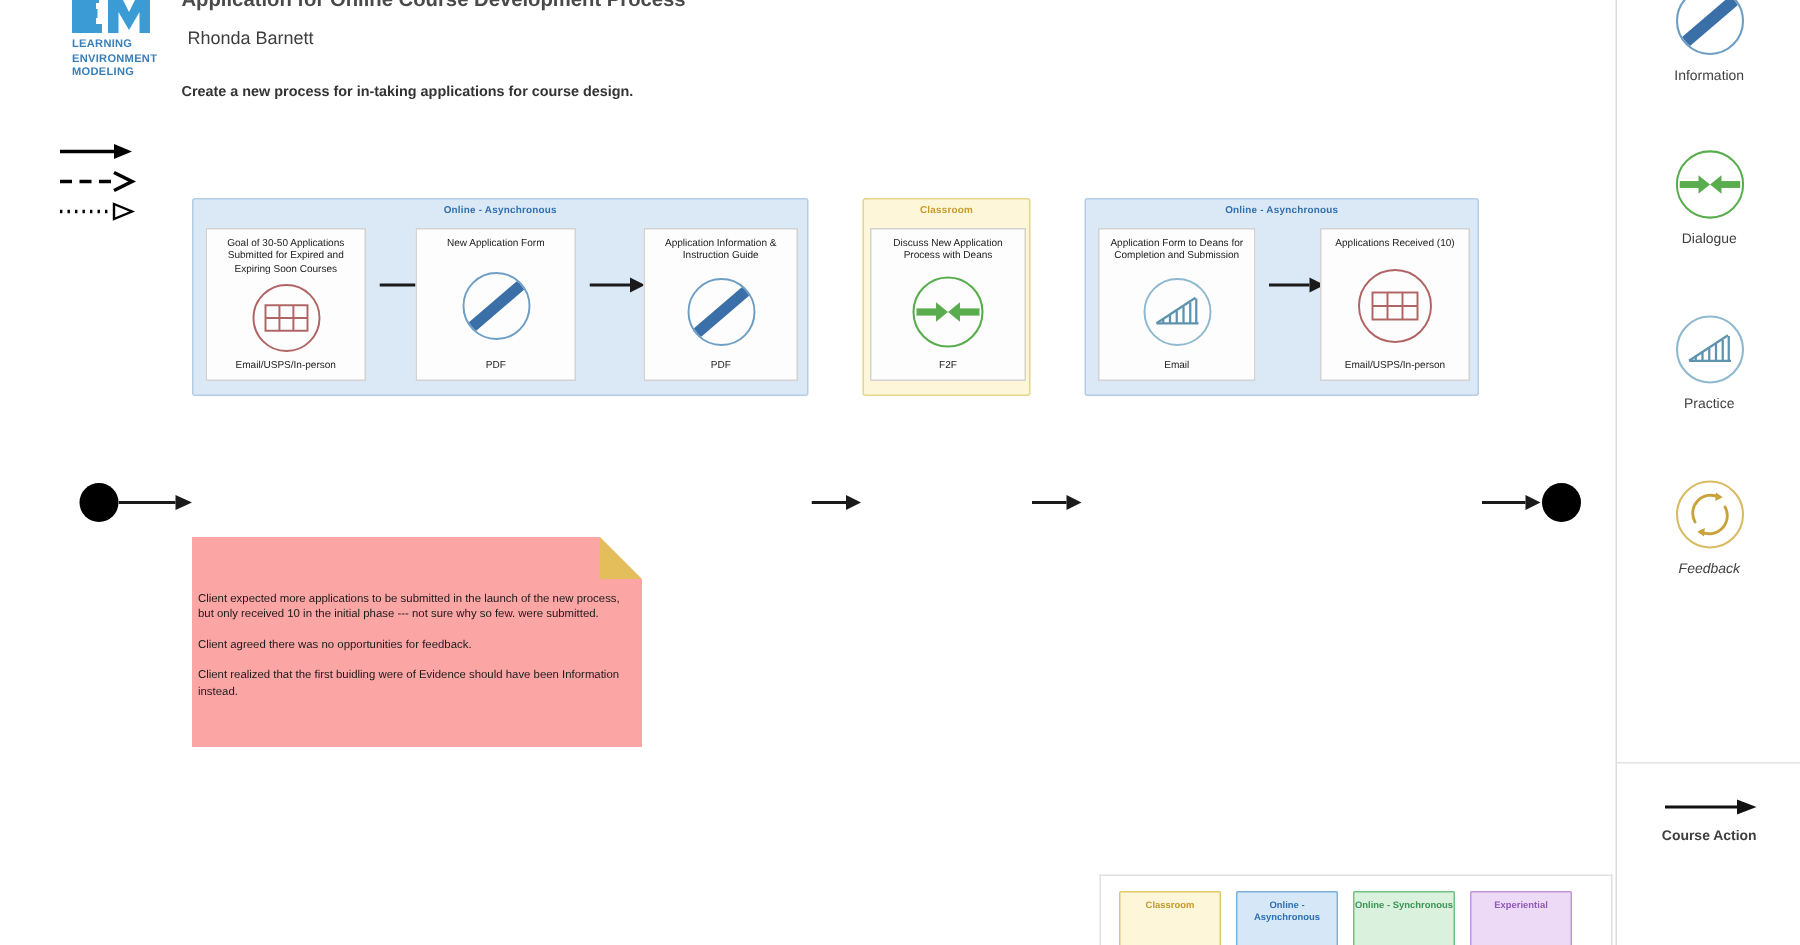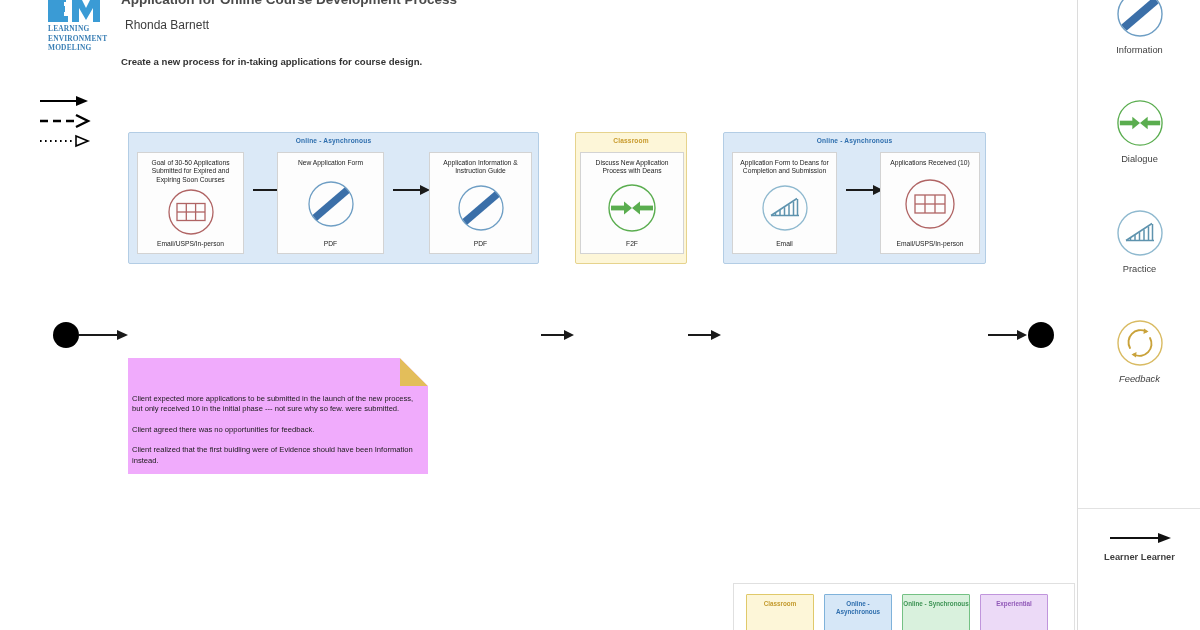--- a/index.html
+++ b/index.html
@@ -10,21 +10,21 @@
     overflow: hidden;
   }
   #canvas { position: relative; width: 1200px; height: 630px; background:#fff; }
 
   
   .logo-wrap { position:absolute; left:48px; top:-4px; width:68px; }
   .logo-mark { width:56px; height:26px; display:block; }
   .logo-lines { margin-top:2px; line-height:9.5px; }
   .logo-lines div {
     font-size:7.4px; font-weight:bold; letter-spacing:.2px;
-    color:#3a7fb5; font-family:Liberation Serif, serif;
+    color:#3a7fb5; font-family:Liberation Sans, sans-serif;
   }
   .doc-title {
     position:absolute; left:121px; top:-8px;
     font-size:13.5px; font-weight:bold; color:#4a4a4a; white-space:nowrap;
   }
   .doc-author {
     position:absolute; left:125px; top:18px;
     font-size:12px; color:#3d3d3d;
   }
   .doc-desc {
@@ -66,22 +66,22 @@
   .block-icon svg { display:block; }
   .block-mode {
     margin-bottom:6px; font-size:6.7px; color:#1c1c1c; text-align:center;
   }
 
   .conn { position:absolute; height:12px; }
   .conn svg { display:block; }
 
   
   .sticky {
-    position:absolute; left:128px; top:358px; width:300px; height:116px;
-    background:#f0abfc;
+    position:absolute; left:128px; top:358px; width:300px; height:140px;
+    background:#fca5a5;
     filter: drop-shadow(1px 1px 2px rgba(0,0,0,.25));
     clip-path: polygon(0 0, calc(100% - 28px) 0, 100% 28px, 100% 100%, 0 100%);
   }
   .sticky-fold {
     position:absolute; right:0; top:0; width:28px; height:28px;
     background:#e3be5a;
     clip-path: polygon(0 0, 100% 100%, 0 100%);
   }
   .sticky-body {
     position:absolute; left:0; top:36px; right:10px; padding:0 0 0 4px;
@@ -404,21 +404,21 @@
 
     <div class="sb-divider"></div>
 
     <div class="legend-arrow" style="top:528px;">
       <div class="ico">
         <svg width="64" height="14" viewBox="0 0 64 14">
           <line x1="2" y1="7" x2="50" y2="7" stroke="#111" stroke-width="1.9"></line>
           <polygon points="50,2 63,7 50,12" fill="#111"></polygon>
         </svg>
       </div>
-      <div class="lbl">Learner Learner</div>
+      <div class="lbl">Course Action</div>
     </div>
 
   </div>
 
   <div class="colorkey">
     <div class="swatch" style="background:#fdf6d8; border:1px solid #e0c96a; color:#c39a2d;">Classroom</div>
     <div class="swatch" style="background:#d6e7f7; border:1px solid #7fb2da; color:#2f6fae;">Online - Asynchronous</div>
     <div class="swatch" style="background:#d9f1dd; border:1px solid #74c184; color:#3e9455;">Online - Synchronous</div>
     <div class="swatch" style="background:#ecdaf7; border:1px solid #c095dc; color:#9159b8;">Experiential</div>
   </div>

